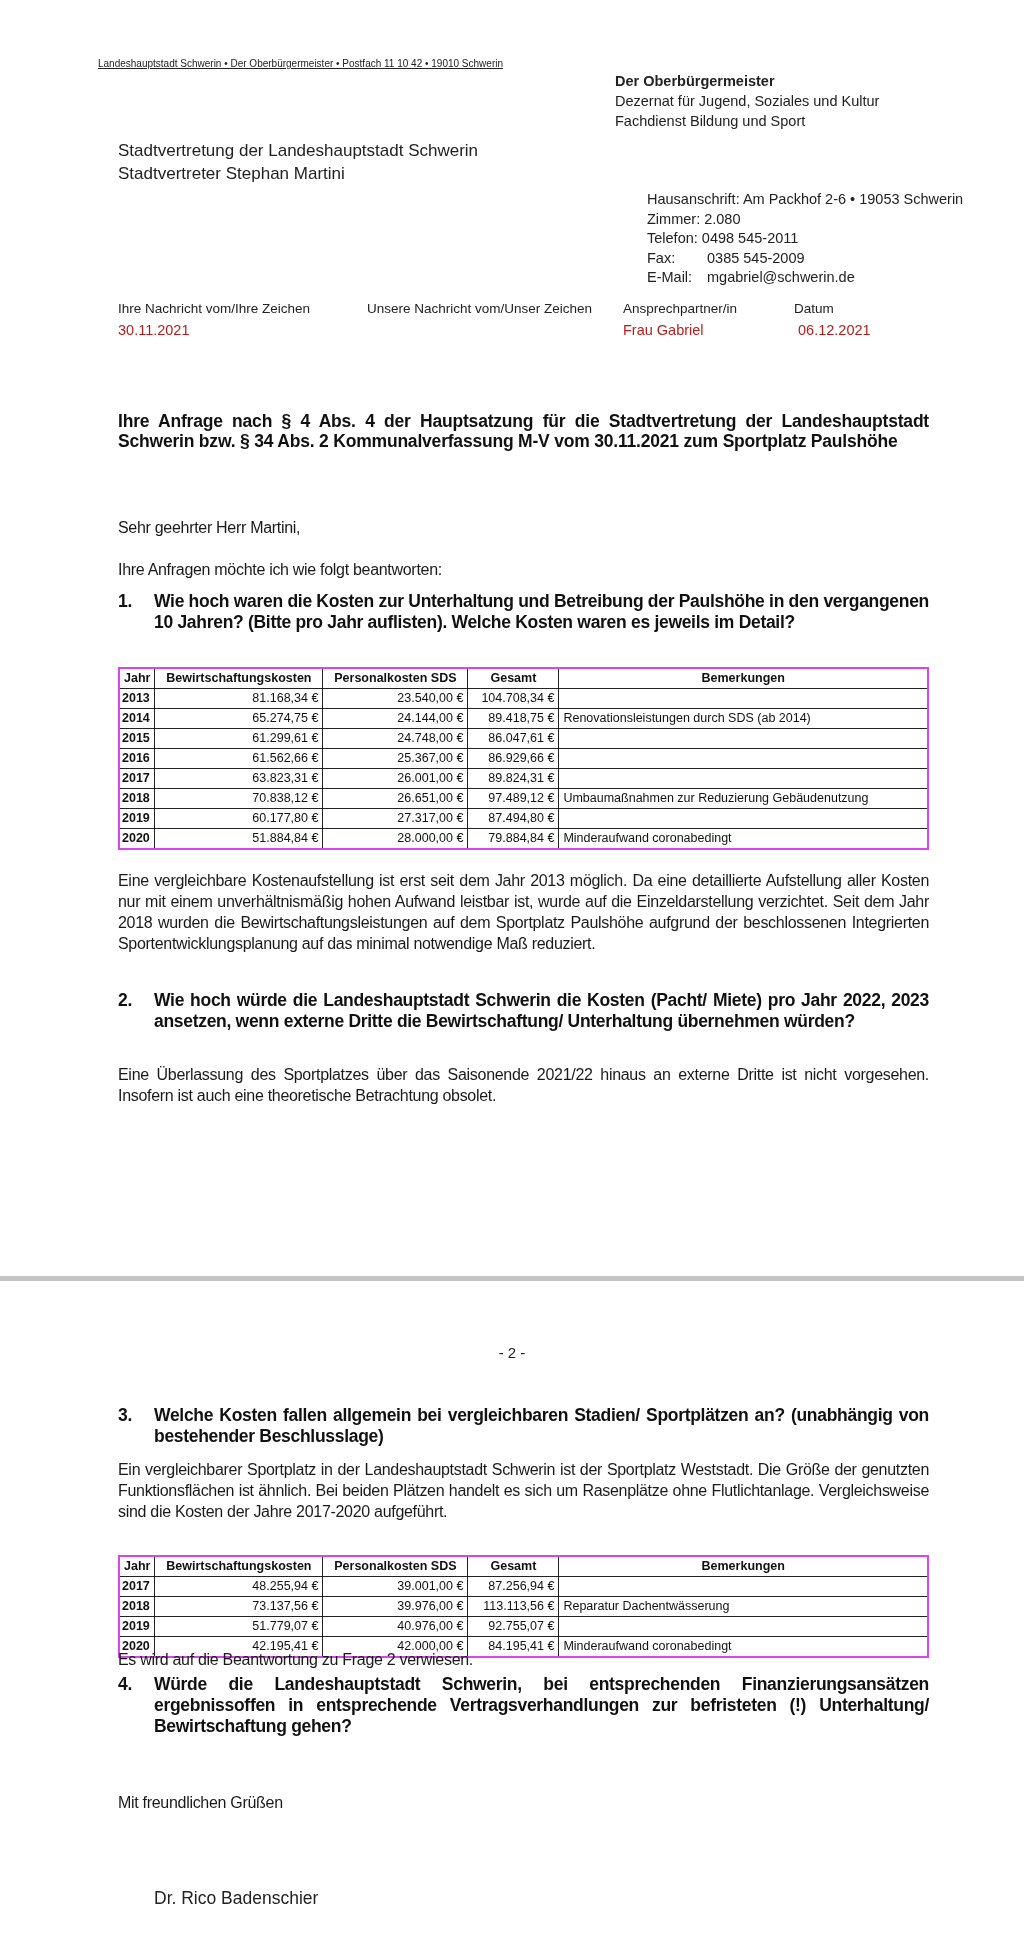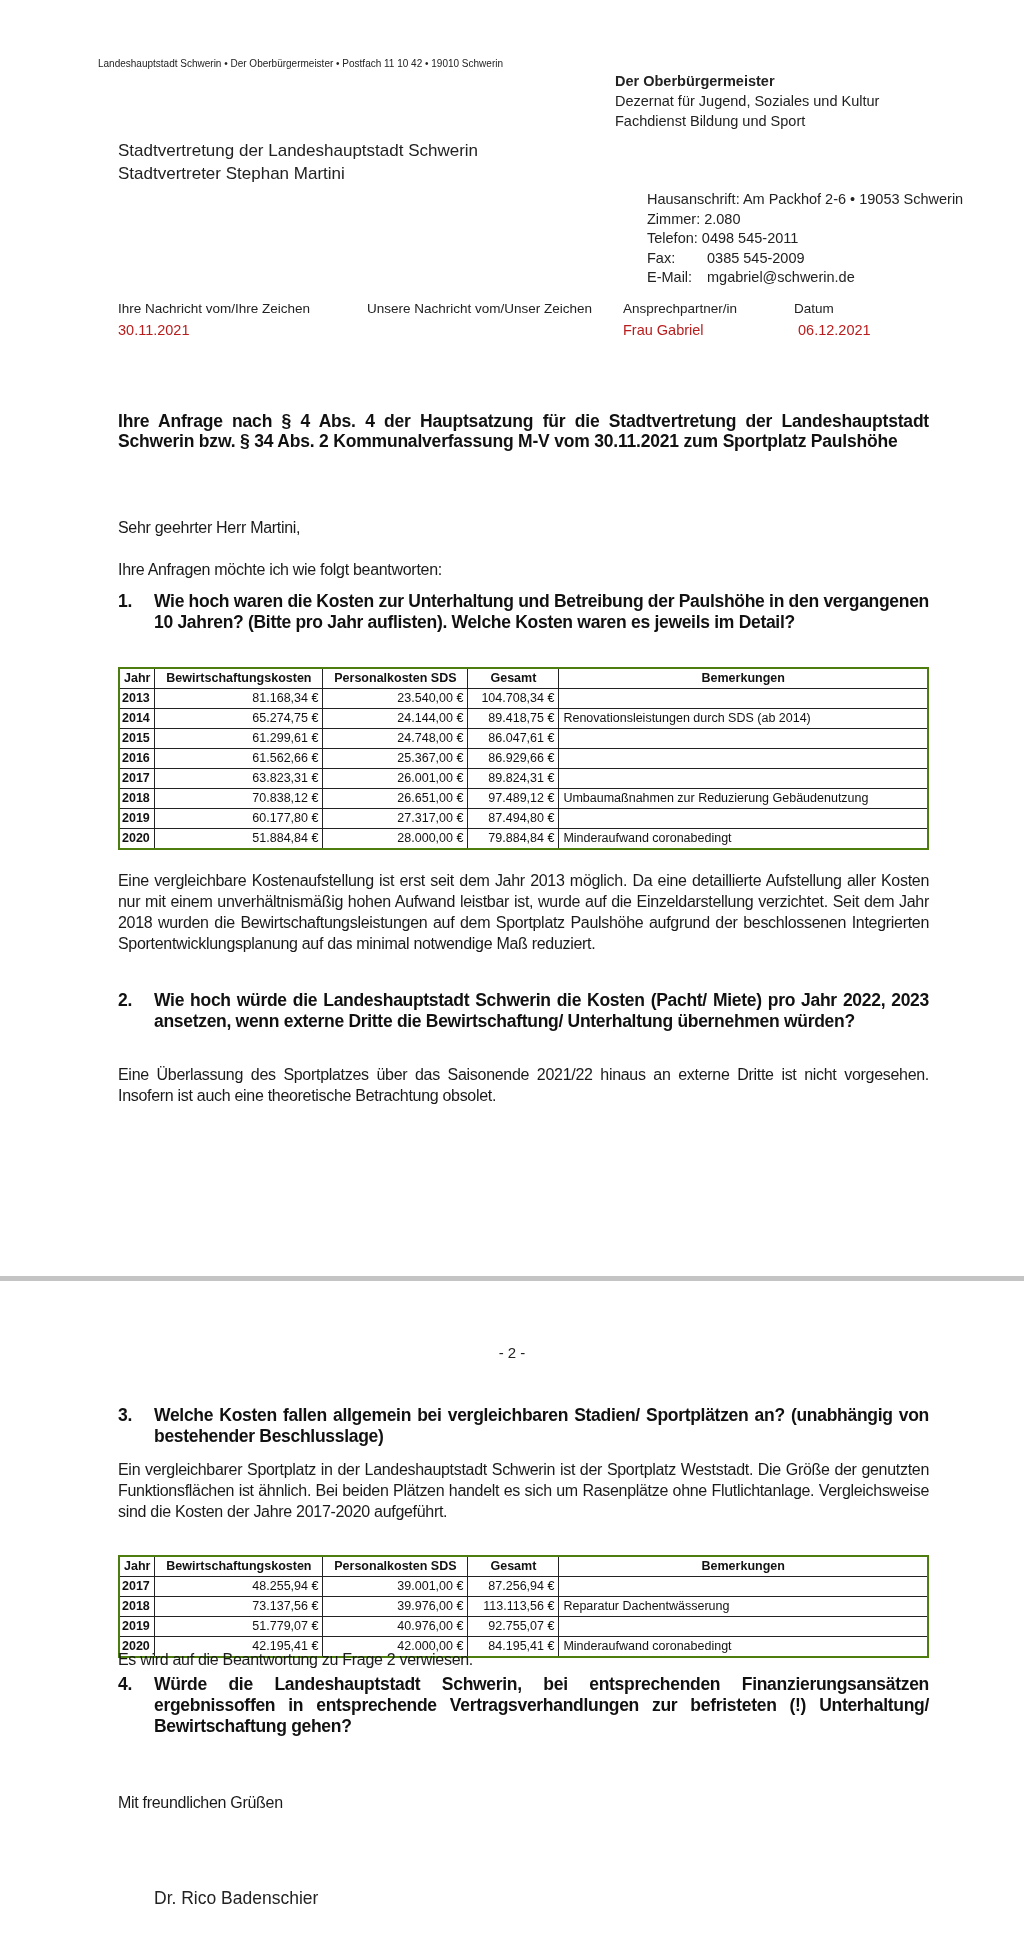--- a/index.html
+++ b/index.html
@@ -1,32 +1,32 @@
 <!DOCTYPE html>
 <html><head>
 <meta charset="utf-8">
 <style>
   html, body { margin: 0; padding: 0; background: #ffffff; }
   body { width: 1024px; height: 1953px; position: relative; overflow: hidden; font-family: "Liberation Sans", sans-serif; color: #111; }
   .abs { position: absolute; }
-  .sender-line { left: 98px; top: 58px; font-size: 10px; color: #222; white-space: nowrap; text-align: center; }
+  .sender-line { left: 98px; top: 58px; font-size: 10px; text-decoration: underline; color: #222; white-space: nowrap; text-align: center; }
   .recipient { left: 118px; top: 139px; font-size: 17px; line-height: 23px; color: #222; }
   .dept { left: 615px; top: 71px; font-size: 14.5px; line-height: 20px; color: #222; }
   .dept .bold { font-weight: bold; }
   .contact { left: 647px; top: 190px; font-size: 14.5px; line-height: 19.5px; color: #222; }
   .contact .row { display: flex; align-items: center; }
   .contact .lbl { display: inline-block; }
   .ref-label { font-size: 13.5px; color: #222; top: 301px; white-space: nowrap; text-align: center; }
   .ref-val { font-size: 14.5px; color: #b91c1c; top: 322px; white-space: nowrap; }
   .subject { left: 118px; top: 411px; width: 811px; font-size: 17.5px; line-height: 20px; font-weight: bold; text-align: justify; text-align-last: left; color: #111; letter-spacing: -0.2px; }
   .para { left: 118px; width: 811px; font-size: 16px; line-height: 21px; text-align: justify; color: #1a1a1a; letter-spacing: -0.3px; }
   .q { left: 118px; width: 811px; font-size: 17.5px; line-height: 21px; font-weight: bold; display: flex; color: #111; letter-spacing: -0.3px; }
   .q .num { width: 36px; flex: none; }
   .q .txt { flex: 1; text-align: justify; text-align-last: left; }
-  table.cost { position: absolute; left: 118px; border-collapse: collapse; font-family: "Liberation Sans", sans-serif; font-size: 12.5px; color: #111; border: 2px solid #4d7c0f; }
+  table.cost { position: absolute; left: 118px; border-collapse: collapse; font-family: "Liberation Sans", sans-serif; font-size: 12.5px; color: #111; border: 2px solid #d946ef; }
   table.cost th, table.cost td { border: 1px solid #222; padding: 0 4px; height: 19px; line-height: 19px; white-space: nowrap; }
   table.cost th { font-weight: bold; text-align: center; }
   table.cost td.year { font-weight: bold; text-align: left; padding: 0 2px; }
   table.cost td.num { text-align: right; }
   table.cost td.rem { text-align: left; }
   .page-sep { left: 0; top: 1276px; width: 1024px; height: 5px; background: #c4c4c4; }
   .page-num { left: 0; width: 1024px; top: 1344px; text-align: center; font-size: 15px; color: #222; }
   .signature { left: 118px; top: 1888px; font-size: 17.5px; color: #222; margin-left: 36px; }
 </style>
 </head>

